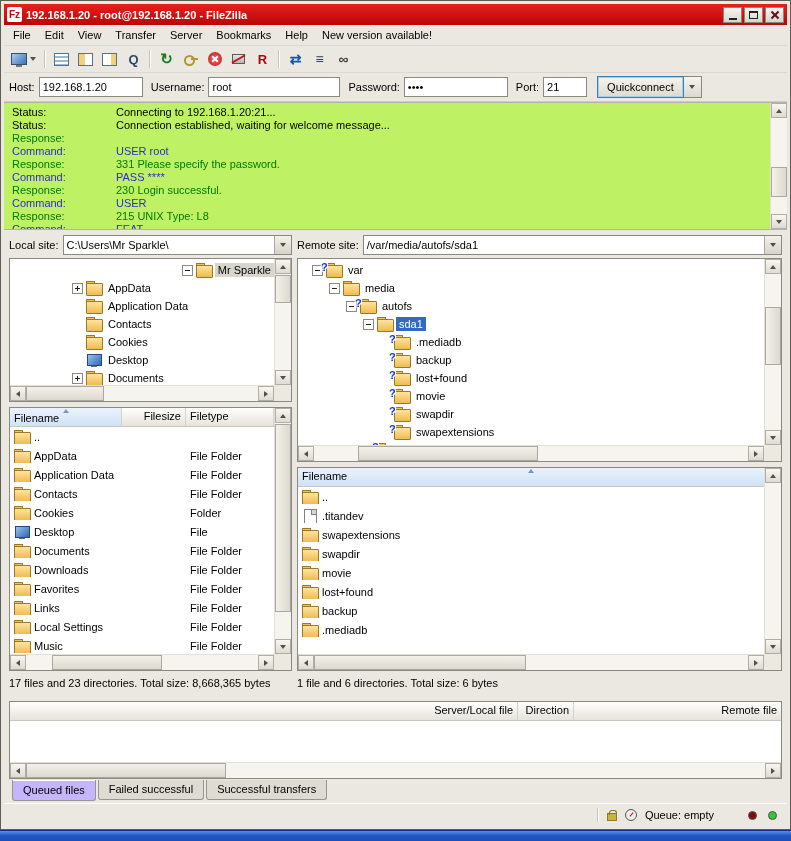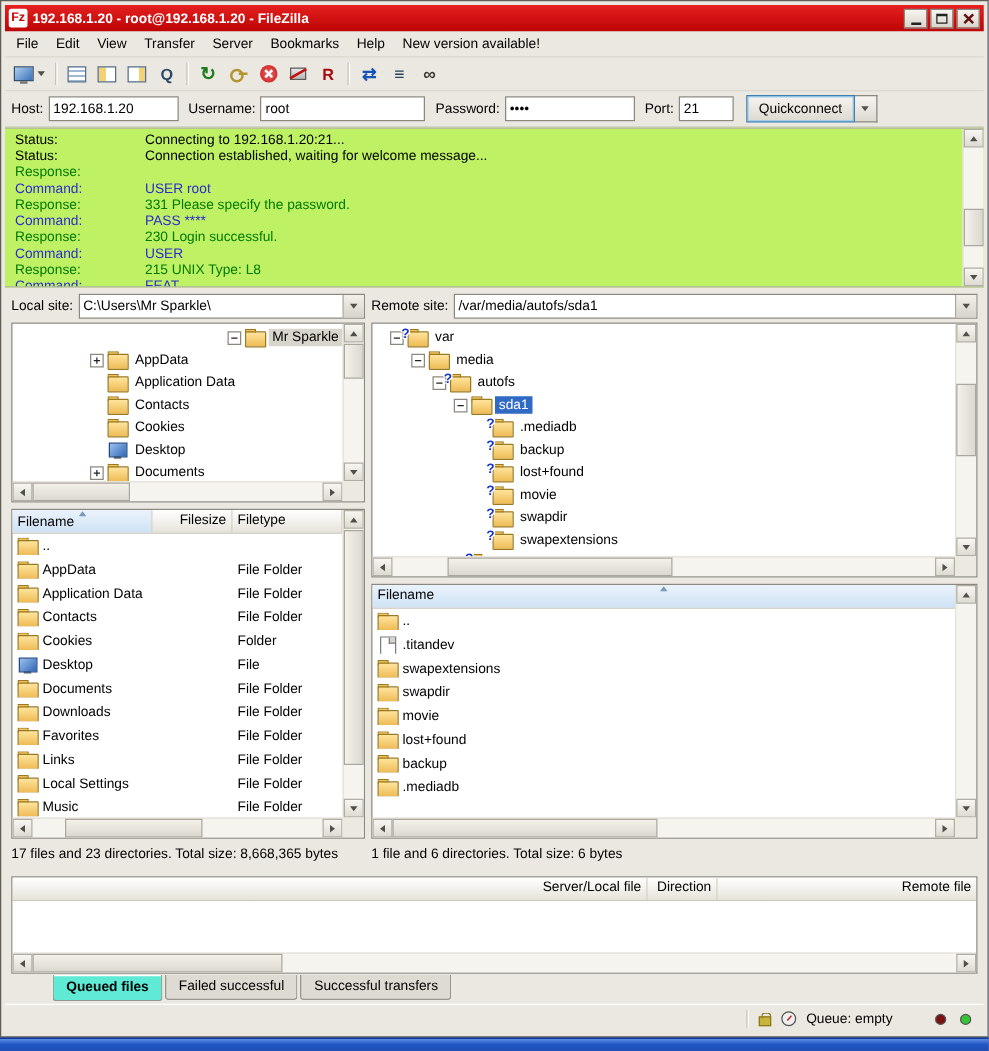--- a/index.html
+++ b/index.html
@@ -126,21 +126,21 @@
   .statusline{flex:0 0 16px;margin-top:4px;line-height:16px;white-space:nowrap;overflow:hidden;}
   
   .queuewrap{flex:0 0 78px;margin:0 5px;position:relative;border:1px solid #8a887f;background:#fff;overflow:hidden;}
   .qheader{height:19px;display:flex;background:linear-gradient(#ffffff,#e6e3da);border-bottom:1px solid #c9c6bc;}
   .qh{padding:2px 4px;border-right:1px solid #d5d2c8;white-space:nowrap;overflow:hidden;text-align:right;}
   .qh1{flex:0 0 508px;}.qh2{flex:0 0 56px;}.qh3{flex:1;border-right:none;}
   .qbody{position:absolute;left:0;top:19px;right:0;bottom:16px;background:#fff;}
   
   .tabsrow{flex:0 0 24px;display:flex;align-items:flex-start;padding:1px 8px 0;gap:2px;}
   .tab{padding:3px 10px 4px;border:1px solid #98958c;border-top:none;background:#dedbd2;border-radius:0 0 3px 3px;}
-  .tab.active{background:#5eead4;font-weight:bold;padding-top:4px;box-shadow:0 1px 0 #fff inset;margin-left:30px;}
+  .tab.active{background:#c4b5fd;font-weight:normal;padding-top:4px;box-shadow:0 1px 0 #fff inset;}
   
   .statusbarrow{flex:0 0 23px;display:flex;align-items:center;padding:0 10px;border-top:1px solid #fff;gap:8px;}
   .sb-spacer{flex:1;}
   .sb-sep{width:2px;height:14px;border-left:1px solid #c6c3ba;border-right:1px solid #fff;}
   .i-lock{width:10px;height:8px;background:#c9b33c;border:1px solid #8a7a20;position:relative;margin-top:3px;}
   .i-lock::before{content:"";position:absolute;left:1px;top:-4px;width:6px;height:4px;border:1px solid #8a7a20;border-bottom:none;border-radius:3px 3px 0 0;}
   .i-gauge{width:12px;height:12px;border-radius:50%;border:1px solid #555;background:#eee;position:relative;}
   .i-gauge::before{content:"";position:absolute;left:5px;top:2px;width:1px;height:5px;background:#c11212;transform:rotate(40deg);}
   .ledgroup{display:flex;gap:11px;margin-left:26px;}
   .led{width:9px;height:9px;border-radius:50%;border:1px solid #555;}

